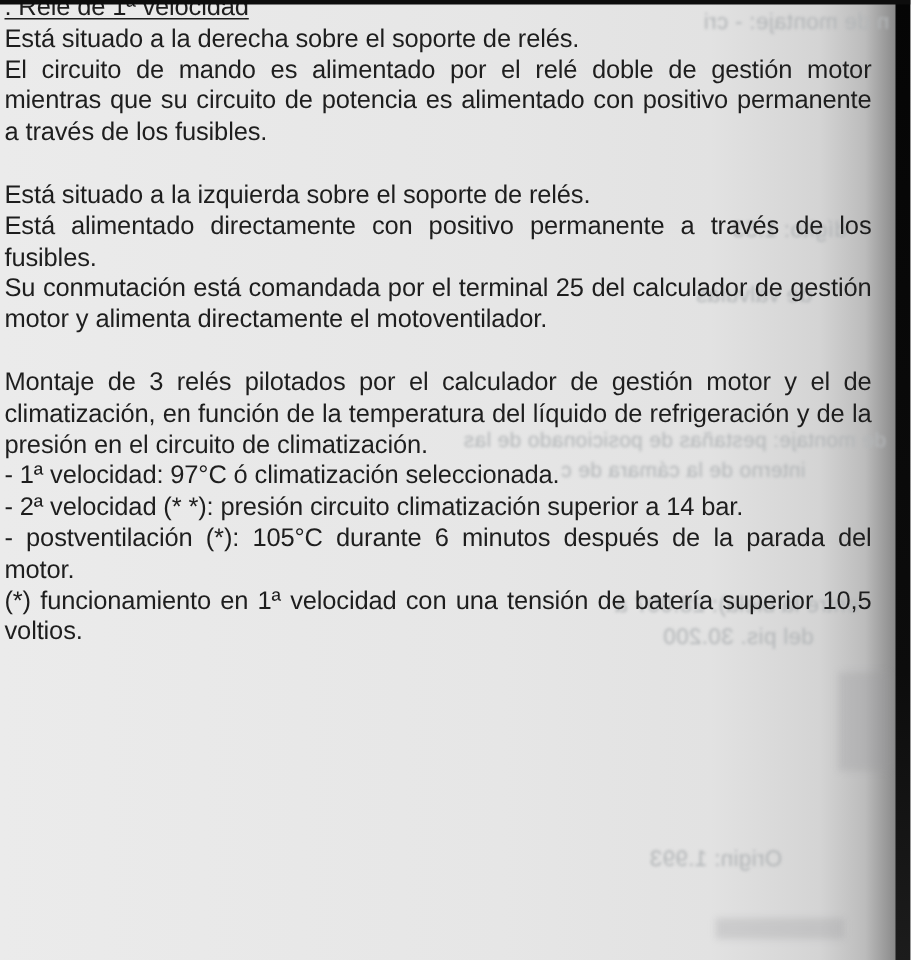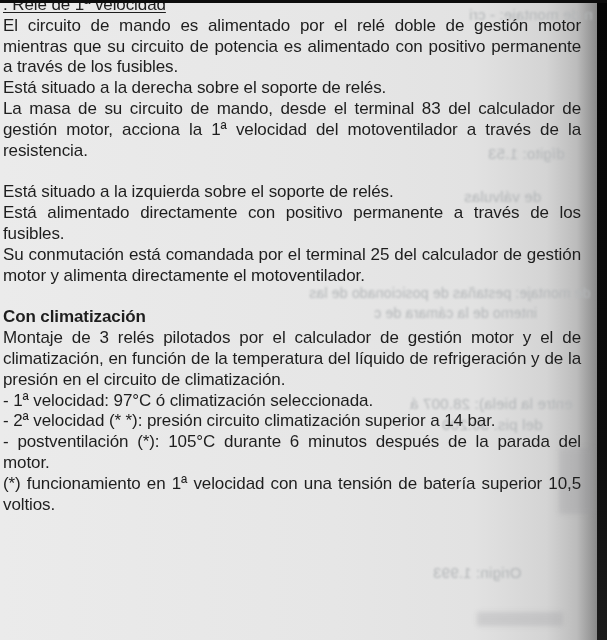--- a/index.html
+++ b/index.html
@@ -87,33 +87,31 @@
   <span class="bleed bf5">entre la biela): 28.007 á</span>
   <span class="bleed bf6">del pis. 30.200</span>
   <span class="bleed bf7">Origin: 1.993</span>
   <div class="bleed-box bb0"></div>
   <div class="bleed-box bb1"></div>
 
   <div class="content">
 
     <div class="section">
       <h3 class="heading underline">. Relé de 1ª velocidad</h3>
+      <p>Está situado a la derecha sobre el soporte de relés.</p>
       <p>El circuito de mando es alimentado por el relé doble de gestión motor mientras que su circuito de potencia es alimentado con positivo permanente a través de los fusibles.</p>
-      <p>Está situado a la derecha sobre el soporte de relés.</p>
-      <p>La masa de su circuito de mando, desde el terminal 83 del calculador de gestión motor, acciona la 1ª velocidad del motoventilador a través de la resistencia.</p>
     </div>
 
     <div class="section">
       <p>Está situado a la izquierda sobre el soporte de relés.</p>
       <p>Está alimentado directamente con positivo permanente a través de los fusibles.</p>
       <p>Su conmutación está comandada por el terminal 25 del calculador de gestión motor y alimenta directamente el motoventilador.</p>
     </div>
 
     <div class="section">
-      <h3 class="heading bold">Con climatización</h3>
       <p>Montaje de 3 relés pilotados por el calculador de gestión motor y el de climatización, en función de la temperatura del líquido de refrigeración y de la presión en el circuito de climatización.</p>
       <p>- 1ª velocidad: 97°C ó climatización seleccionada.</p>
       <p>- 2ª velocidad (* *): presión circuito climatización superior a 14 bar.</p>
       <p>- postventilación (*): 105°C durante 6 minutos después de la parada del motor.</p>
       <p>(*) funcionamiento en 1ª velocidad con una tensión de batería superior 10,5 voltios.</p>
     </div>
 
   </div>
 
   <div class="edge-top"></div>

